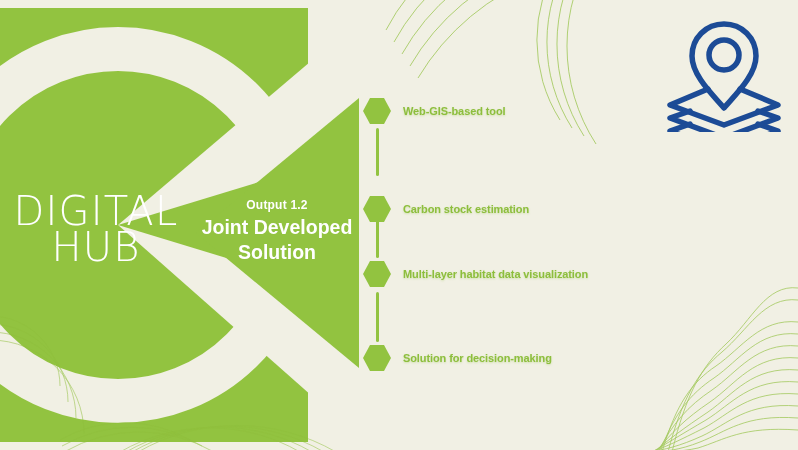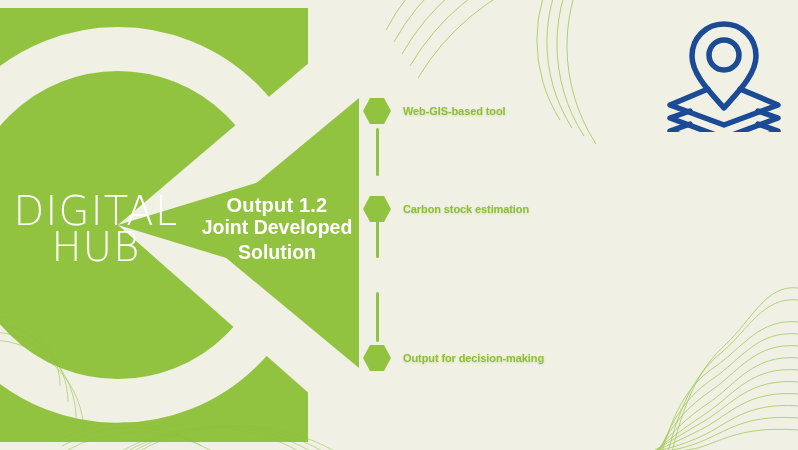--- a/index.html
+++ b/index.html
@@ -41,21 +41,21 @@
 
   .output-block {
     position: absolute;
     left: 196px;
     top: 196px;
     width: 162px;
     text-align: center;
     color: #ffffff;
   }
   .output-kicker {
-    font-size: 20px;
+    font-size: 12px;
     font-weight: bold;
     letter-spacing: 0.2px;
     line-height: 19px;
   }
   .output-title {
     font-size: 19.5px;
     font-weight: bold;
     line-height: 25px;
     margin-top: 0;
   }
@@ -179,23 +179,27 @@
   <div class="connector" style="top:292px;height:50px;"></div>
 
   <div class="item" style="top:96px;">
     <div class="hexbullet"></div>
     <div class="item-label">Web-GIS-based tool</div>
   </div>
   <div class="item" style="top:178px;margin-top:16px;">
     <div class="hexbullet"></div>
     <div class="item-label">Carbon stock estimation</div>
   </div>
+  <div class="item" style="top:259px;">
+    <div class="hexbullet"></div>
+    <div class="item-label">Multi-layer habitat data visualization</div>
+  </div>
   <div class="item" style="top:343px;">
     <div class="hexbullet"></div>
-    <div class="item-label">Output for decision-making</div>
+    <div class="item-label">Solution for decision-making</div>
   </div>
 
   <svg id="logo" viewBox="0 0 120 118">
     <g fill="none" stroke="#1c4b96" stroke-width="5.5" stroke-linejoin="round" stroke-linecap="round">
       <path d="M60 10 C 42 10, 28 24, 28 42 C 28 62, 50 82, 60 94 C 70 82, 92 62, 92 42 C 92 24, 78 10, 60 10 Z"></path>
       <circle cx="60" cy="41" r="15"></circle>
       <path d="M44 75 L 6 91 L 60 111 L 114 91 L 76 75"></path>
       <path d="M26 84 L 6 91 L 60 111 L 114 91 L 94 84" transform="translate(0,13)"></path>
       <path d="M26 84 L 6 91 L 60 111 L 114 91 L 94 84" transform="translate(0,26)"></path>
     </g>

